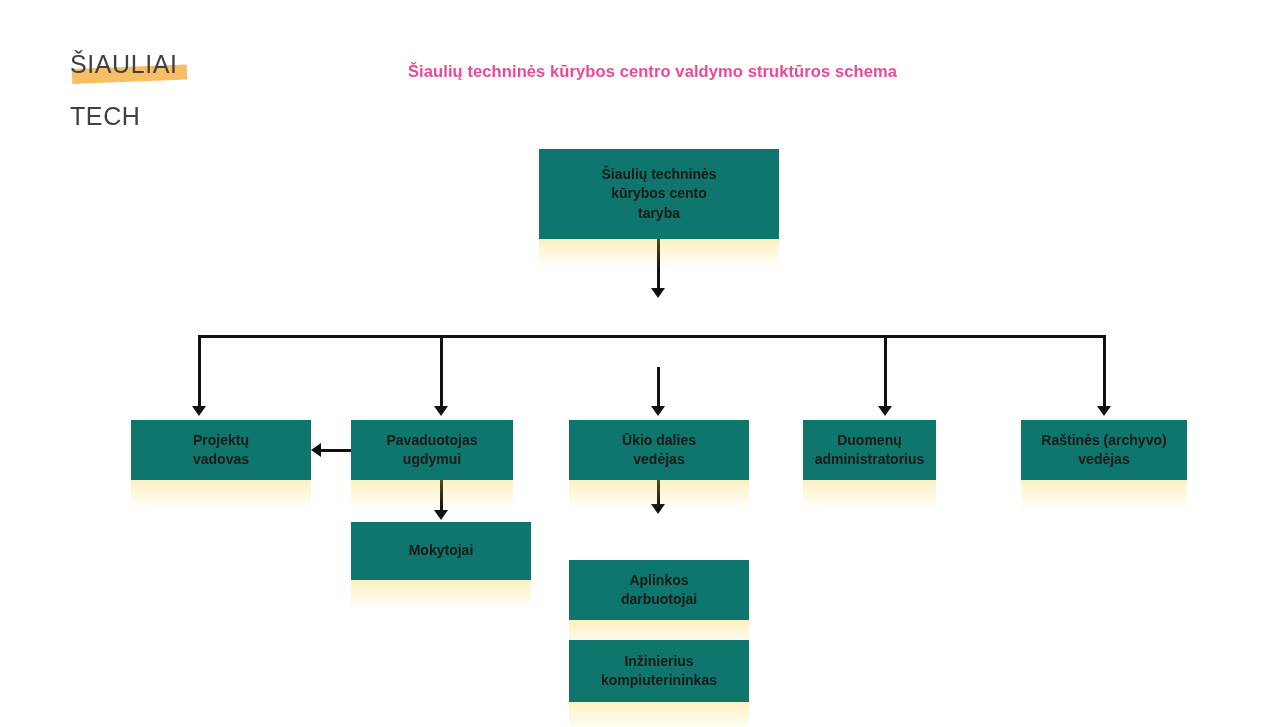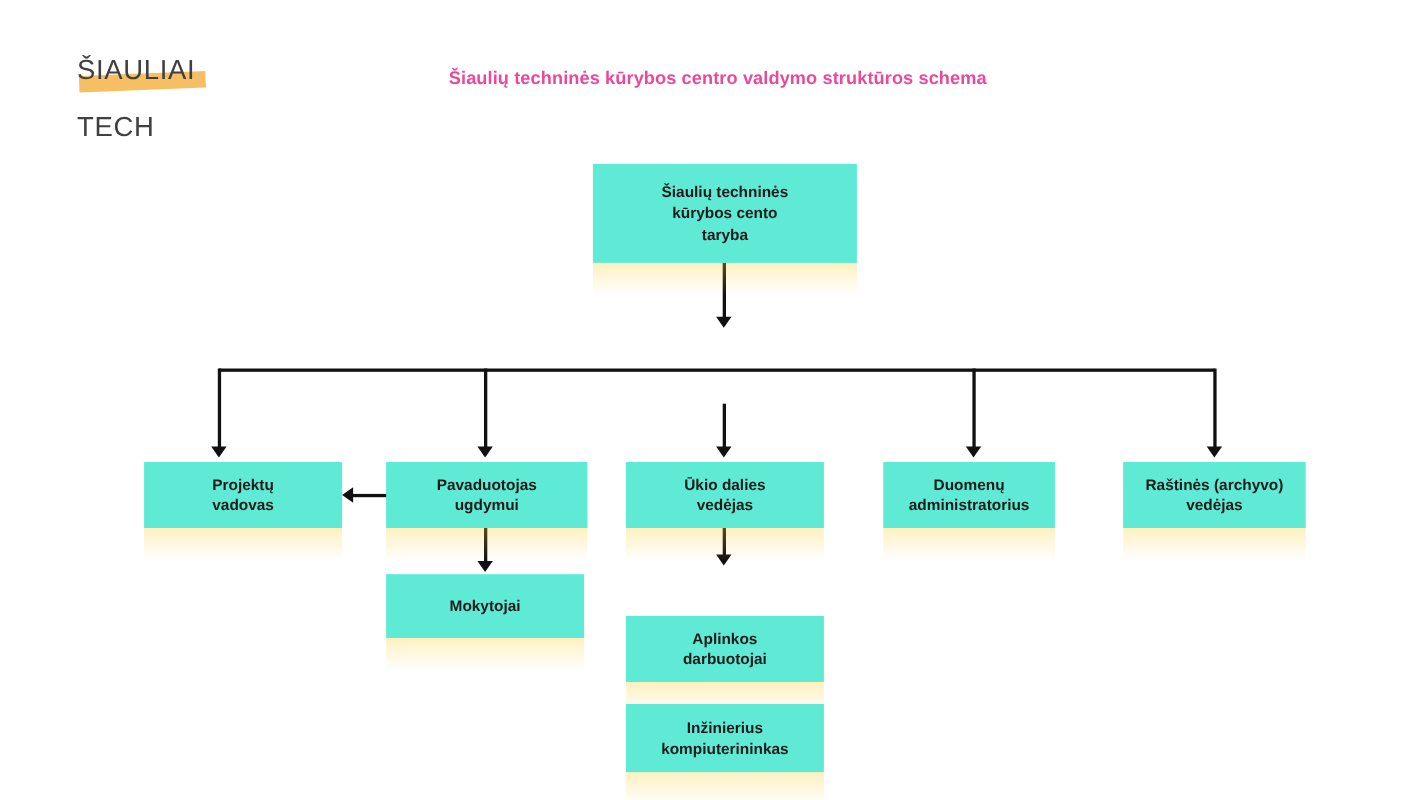--- a/index.html
+++ b/index.html
@@ -61,21 +61,21 @@
     text-align: center;
     font-size: 16.5px;
     font-weight: bold;
     color: #ec4899;
     letter-spacing: 0.1px;
   }
 
   
   .node {
     position: absolute;
-    background: #5eead4;
+    background: #0f766e;
     display: flex;
     align-items: center;
     justify-content: center;
     text-align: center;
     box-sizing: border-box;
     padding: 4px 8px;
     z-index: 3;
   }
   .node .node-label {
     font-size: 14px;
@@ -147,21 +147,21 @@
 kūrybos cento
 taryba</span>
   </div>
 
 
   <div class="node" style="left:131px; top:420px; width:180px; height:60px;">
     <span class="node-label">Projektų
 vadovas</span>
   </div>
 
-  <div class="node" style="left:351px; top:420px; width:183px; height:60px;">
+  <div class="node" style="left:351px; top:420px; width:162px; height:60px;">
     <span class="node-label">Pavaduotojas
 ugdymui</span>
   </div>
 
   <div class="node" style="left:351px; top:522px; width:180px; height:58px;">
     <span class="node-label">Mokytojai</span>
   </div>
 
   <div class="node" style="left:569px; top:420px; width:180px; height:60px;">
     <span class="node-label">Ūkio dalies
@@ -171,21 +171,21 @@
   <div class="node" style="left:569px; top:516px; width:180px; height:60px;margin-top:44px;">
     <span class="node-label">Aplinkos
 darbuotojai</span>
   </div>
 
   <div class="node" style="left:569px; top:640px; width:180px; height:62px;">
     <span class="node-label">Inžinierius
 kompiuterininkas</span>
   </div>
 
-  <div class="node" style="left:803px; top:420px; width:156px; height:60px;">
+  <div class="node" style="left:803px; top:420px; width:133px; height:60px;">
     <span class="node-label">Duomenų
 administratorius</span>
   </div>
 
   <div class="node" style="left:1021px; top:420px; width:166px; height:60px;">
     <span class="node-label">Raštinės (archyvo)
 vedėjas</span>
   </div>
 
   <div class="vline" style="left:657px; top:239px; height:50px;"></div>

